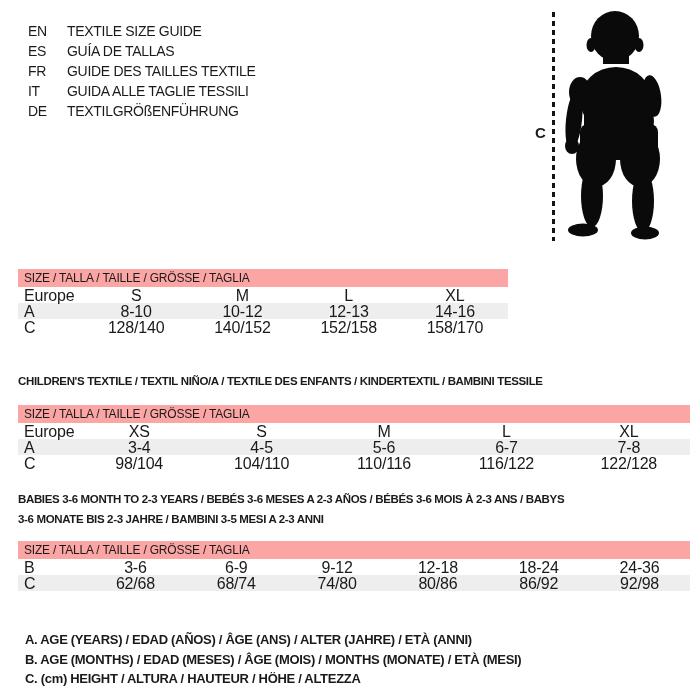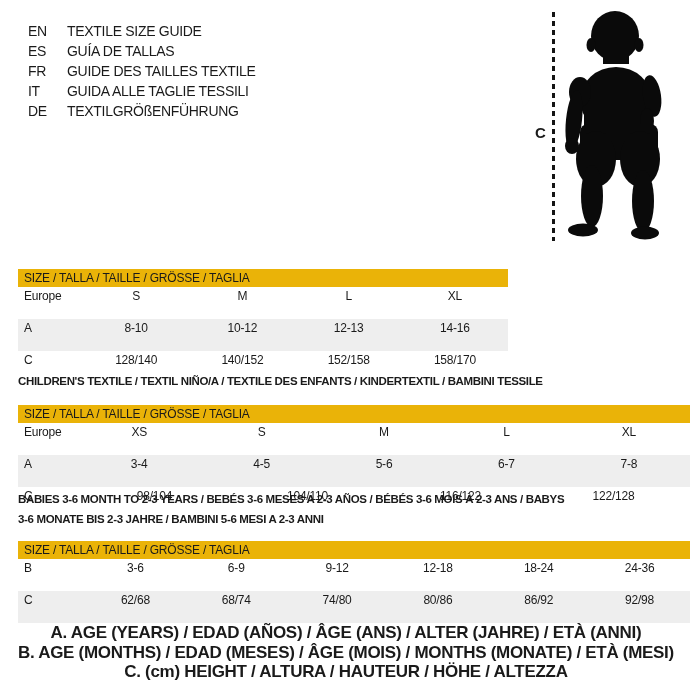--- a/index.html
+++ b/index.html
@@ -14,38 +14,38 @@
   .lang-list li{display:flex;height:20px;line-height:20px;}
   .lang-list .code{width:39px;}
   
   .figure-label{position:absolute;left:535px;top:124px;font-size:15px;font-weight:bold;}
   .dash-line{position:absolute;left:552px;top:12px;width:3px;height:229px;
     background:repeating-linear-gradient(to bottom,#141414 0 5px,transparent 5px 9px);}
   .toddler{position:absolute;left:560px;top:8px;}
   
   section.tbl{position:absolute;left:18px;}
   .tbl h2{margin:0;font-size:11.5px;font-weight:bold;line-height:14px;letter-spacing:-0.35px;}
-  .hdr-bar{background:#eab308;height:18px;line-height:18px;padding-left:6px;font-size:12px;}
+  .hdr-bar{background:#fca5a5;height:18px;line-height:18px;padding-left:6px;font-size:12px;}
   .t1{top:252px;width:490px;}
   .t1 .hdr-bar{margin-top:17px;}
   .t2{top:374px;width:672px;}
   .t2 .hdr-bar{margin-top:17px;}
   .t3{top:489px;width:672px;}
   .t3 h2{line-height:20px;max-width:548px;}
   .t3 .hdr-bar{margin-top:12px;}
-  .trow{display:flex;height:32px;line-height:18px;font-size:12px;}
+  .trow{display:flex;height:16px;line-height:18px;font-size:16px;}
   .trow.striped{background:#eeeeee;}
   .trow .lbl{padding-left:6px;}
   .t1 .lbl{width:59px;}
   .t2 .lbl{width:54px;}
   .t3 .lbl{width:61px;}
   .trow .val{flex:1;text-align:center;}
   
-  .footnotes{position:absolute;left:18px;top:623px;margin:0;padding:0;list-style:none;
-    font-weight:bold;font-size:17px;letter-spacing:-0.3px;text-align:center;}
+  .footnotes{position:absolute;left:18px;top:623px;margin:7px;padding:0;list-style:none;
+    font-weight:bold;font-size:13px;letter-spacing:-0.3px;}
   .footnotes li{line-height:19.5px;}
 </style>
 </head>
 <body>
 
 <div class="page">
 
   <ul class="lang-list">
       <li>
         <span class="code">EN</span>
@@ -147,28 +147,29 @@
           <span class="val">3-4</span>
           <span class="val">4-5</span>
           <span class="val">5-6</span>
           <span class="val">6-7</span>
           <span class="val">7-8</span>
         </div>
         <div class="trow">
           <span class="lbl">C</span>
           <span class="val">98/104</span>
           <span class="val">104/110</span>
+          <span class="val">110/116</span>
           <span class="val">116/122</span>
           <span class="val">122/128</span>
         </div>
       </div>
   </section>
 
   <section class="tbl t3">
-    <h2>BABIES 3-6 MONTH TO 2-3 YEARS / BEBÉS 3-6 MESES A 2-3 AÑOS / BÉBÉS 3-6 MOIS À 2-3 ANS / BABYS 3-6 MONATE BIS 2-3 JAHRE / BAMBINI 5-6 MESI A 2-3 ANNI</h2>
+    <h2>BABIES 3-6 MONTH TO 2-3 YEARS / BEBÉS 3-6 MESES A 2-3 AÑOS / BÉBÉS 3-6 MOIS À 2-3 ANS / BABYS 3-6 MONATE BIS 2-3 JAHRE / BAMBINI 3-5 MESI A 2-3 ANNI</h2>
     <div class="hdr-bar">SIZE / TALLA / TAILLE / GRÖSSE / TAGLIA</div>
     <div>
         <div class="trow">
           <span class="lbl">B</span>
           <span class="val">3-6</span>
           <span class="val">6-9</span>
           <span class="val">9-12</span>
           <span class="val">12-18</span>
           <span class="val">18-24</span>
           <span class="val">24-36</span>

